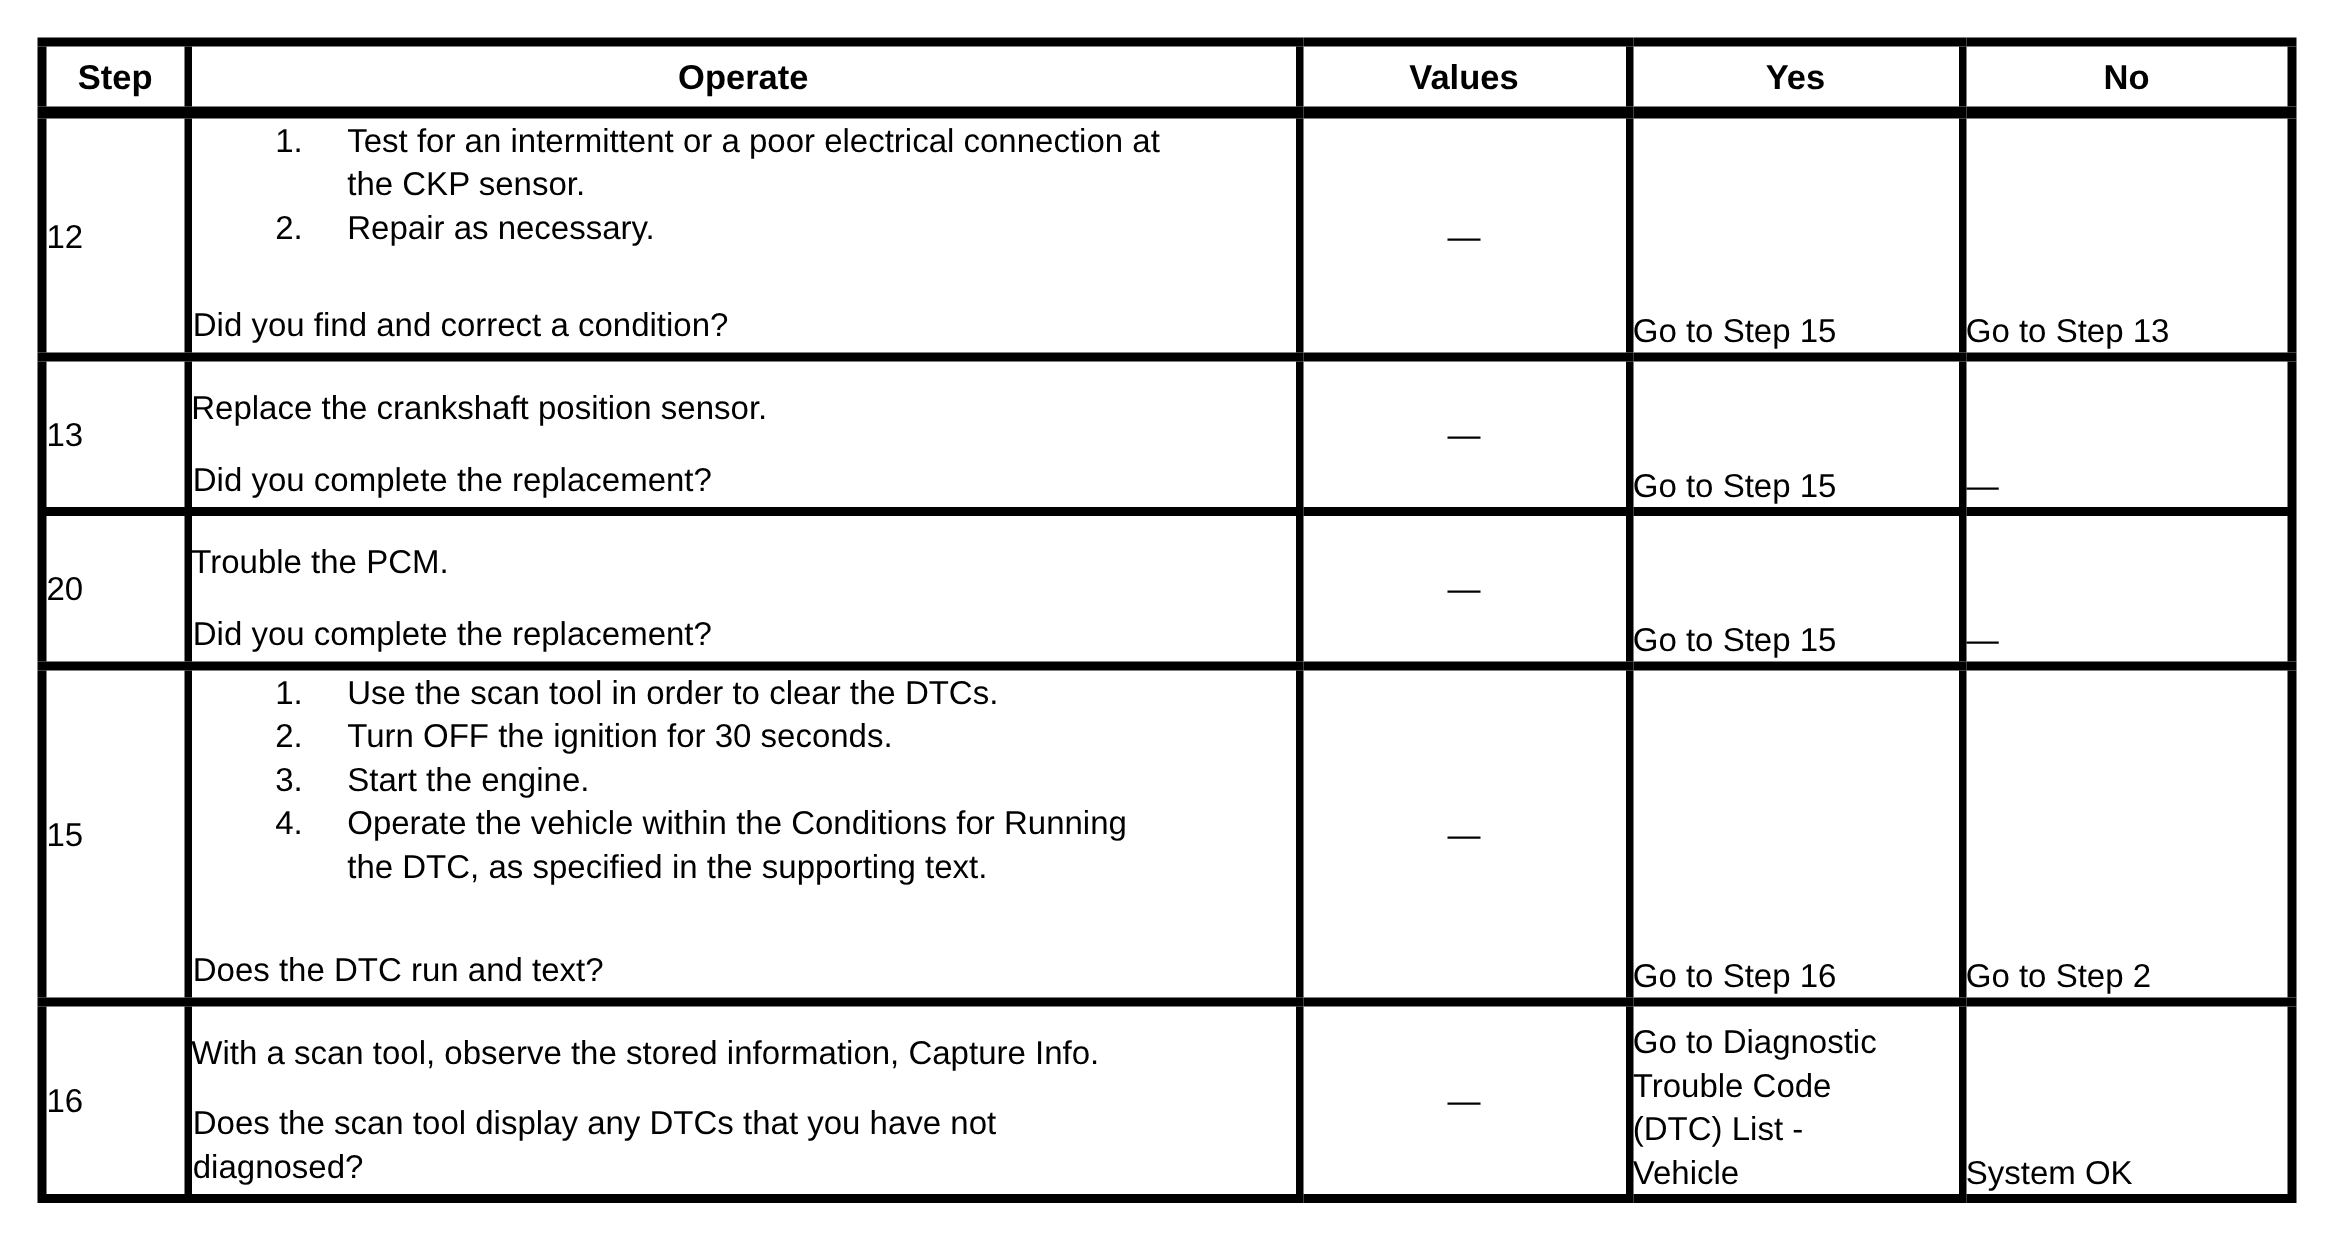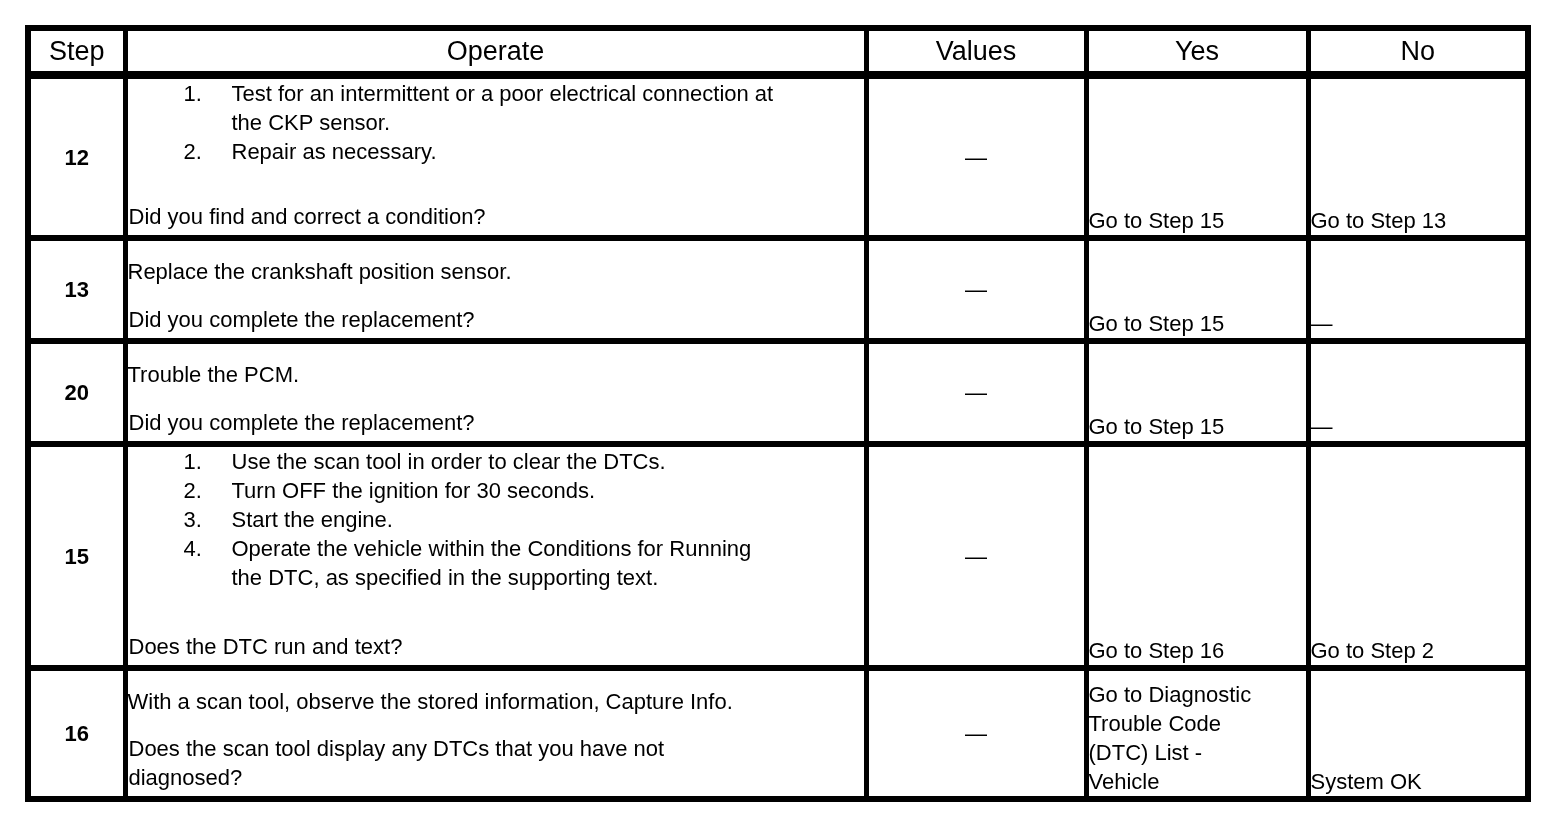--- a/index.html
+++ b/index.html
@@ -29,38 +29,36 @@
   table.diag th, table.diag td {
     border: 5px solid #000000;
     border-top-width: 6px;
     border-bottom-width: 6px;
     font-size: 22px;
     line-height: 29px;
     padding: 0;
     overflow: hidden;
   }
   table.diag thead th {
-    font-weight: normal;
-    font-size: 27px;
+    font-weight: bold;
+    font-size: 23px;
     text-align: center;
     vertical-align: middle;
     border-bottom-width: 8px;
     height: 36px;
     padding: 2px 0;
   }
   tr.r12 { height: 163px; }
   tr.r13 { height: 103px; }
   tr.r14 { height: 103px; }
   tr.r15 { height: 224px; }
   tr.r16 { height: 131px; }
 
   td.step-cell {
-    text-align: center;
     vertical-align: middle;
-    font-weight: bold;
   }
   td.action-cell {
     position: relative;
     vertical-align: top;
     padding: 5px 8px 38px 4px;
   }
   .statement {
     white-space: pre-line;
     padding-top: 16px;
   }

